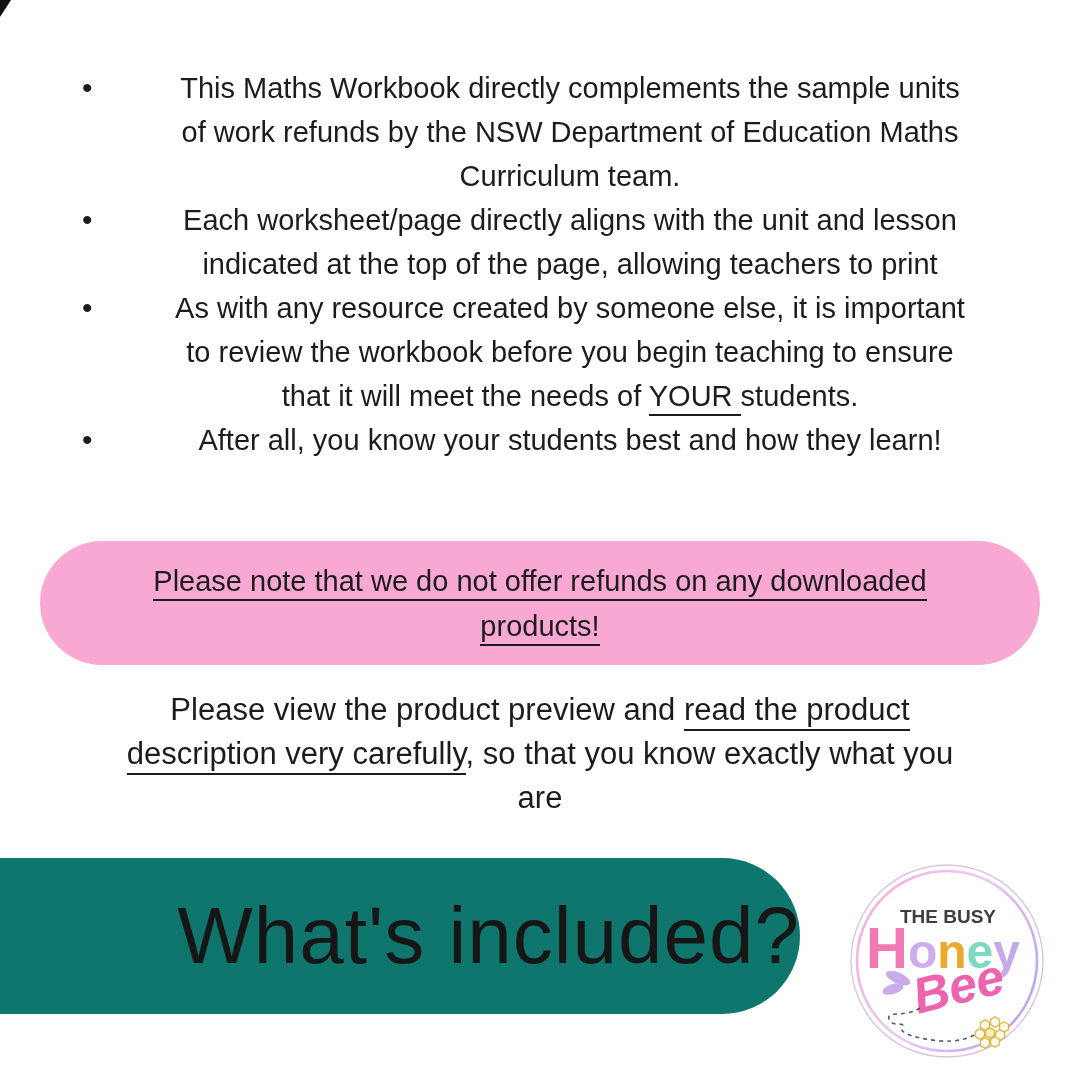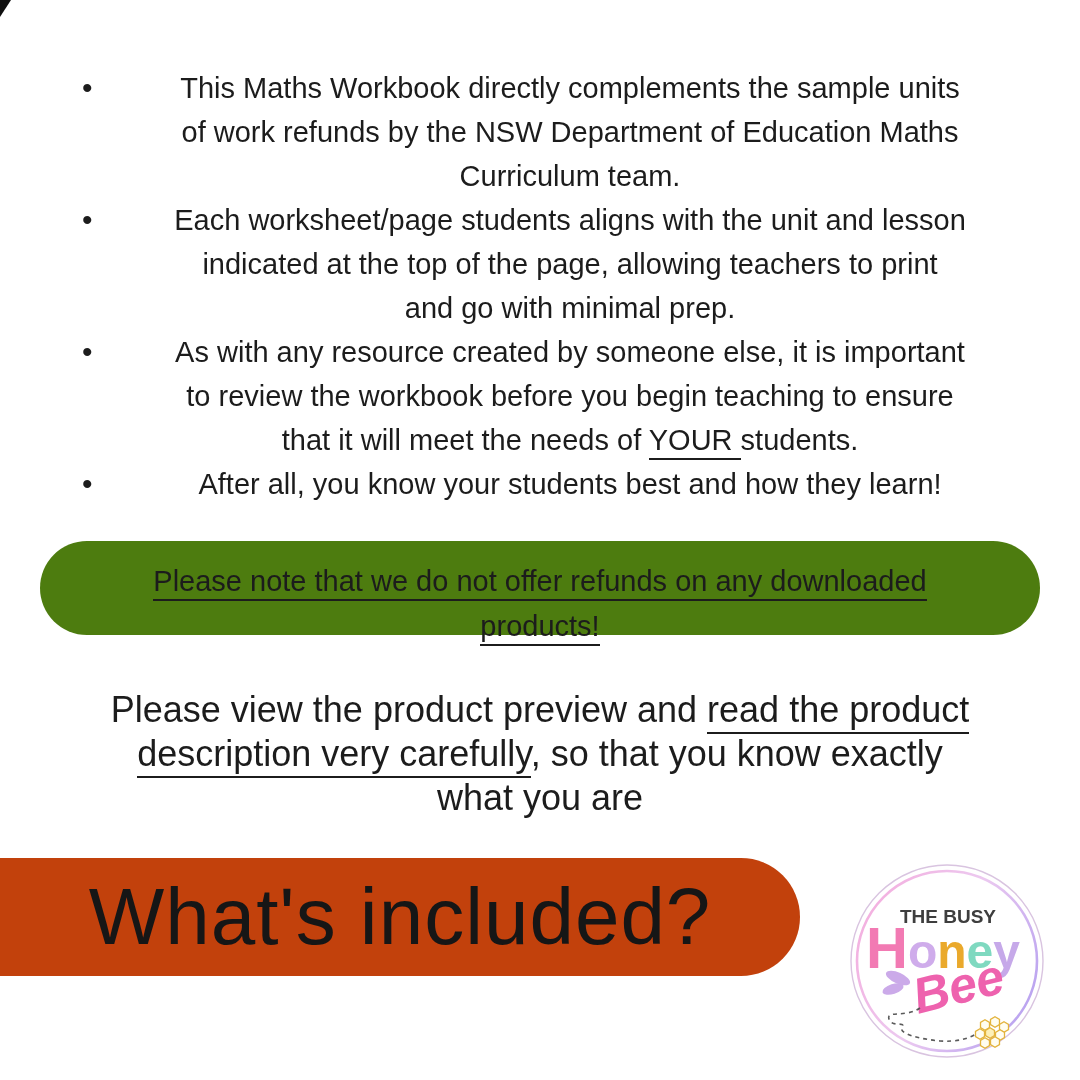--- a/index.html
+++ b/index.html
@@ -21,35 +21,35 @@
   .bullets{
     position:absolute;left:40px;top:66px;width:1000px;
     margin:0;padding:0;list-style:none;
     font-size:29px;line-height:44px;
   }
   .bullets li{position:relative;padding:0 70px 0 130px;text-align:center;}
   .dot{position:absolute;left:42px;top:0;font-size:30px;line-height:44px;}
   .u{border-bottom:2.5px solid #1c1c1c;padding-bottom:2px;}
   
   .notice{
-    position:absolute;left:40px;top:541px;width:1000px;height:94px;
-    background:#4d7c0f;border-radius:63px;
+    position:absolute;left:40px;top:541px;width:1000px;height:124px;
+    background:#f9a8d4;border-radius:63px;
     box-sizing:border-box;padding-top:18px;
     text-align:center;font-size:29px;line-height:45px;
   }
   
   .preview{
     position:absolute;left:110px;top:688px;width:860px;
-    text-align:center;font-size:36px;line-height:44px;
+    text-align:center;font-size:31px;line-height:44px;
   }
   
   .included-box{
-    position:absolute;left:0;top:858px;width:800px;height:118px;
-    background:#c2410c;border-radius:0 80px 80px 0;
-    display:flex;align-items:center;justify-content:center;
+    position:absolute;left:0;top:858px;width:800px;height:156px;
+    background:#0f766e;border-radius:0 80px 80px 0;
+    display:flex;align-items:center;justify-content:flex-end;
   }
   .included-title{font-size:80px;letter-spacing:1px;color:#161616;}
   
   .logo{position:absolute;left:848px;top:862px;width:198px;height:198px;}
 </style>
 </head>
 <body>
 
 <div class="page">
 
@@ -57,23 +57,22 @@
 
   <ul class="bullets">
     <li>
       <span class="dot">•</span>
       <div><span>This Maths Workbook directly complements the sample units</span><span class="u"></span><span></span></div>
       <div><span>of work refunds by the NSW Department of Education Maths</span><span class="u"></span><span></span></div>
       <div><span>Curriculum team.</span><span class="u"></span><span></span></div>
     </li>
     <li>
       <span class="dot">•</span>
-      <div><span>Each worksheet/page students aligns with the unit and lesson</span><span class="u"></span><span></span></div>
+      <div><span>Each worksheet/page directly aligns with the unit and lesson</span><span class="u"></span><span></span></div>
       <div><span>indicated at the top of the page, allowing teachers to print</span><span class="u"></span><span></span></div>
-      <div><span>and go with minimal prep.</span><span class="u"></span><span></span></div>
     </li>
     <li>
       <span class="dot">•</span>
       <div><span>As with any resource created by someone else, it is important</span><span class="u"></span><span></span></div>
       <div><span>to review the workbook before you begin teaching to ensure</span><span class="u"></span><span></span></div>
       <div><span>that it will meet the needs of </span><span class="u">YOUR </span><span>students.</span></div>
     </li>
     <li>
       <span class="dot">•</span>
       <div><span>After all, you know your students best and how they learn!</span><span class="u"></span><span></span></div>

